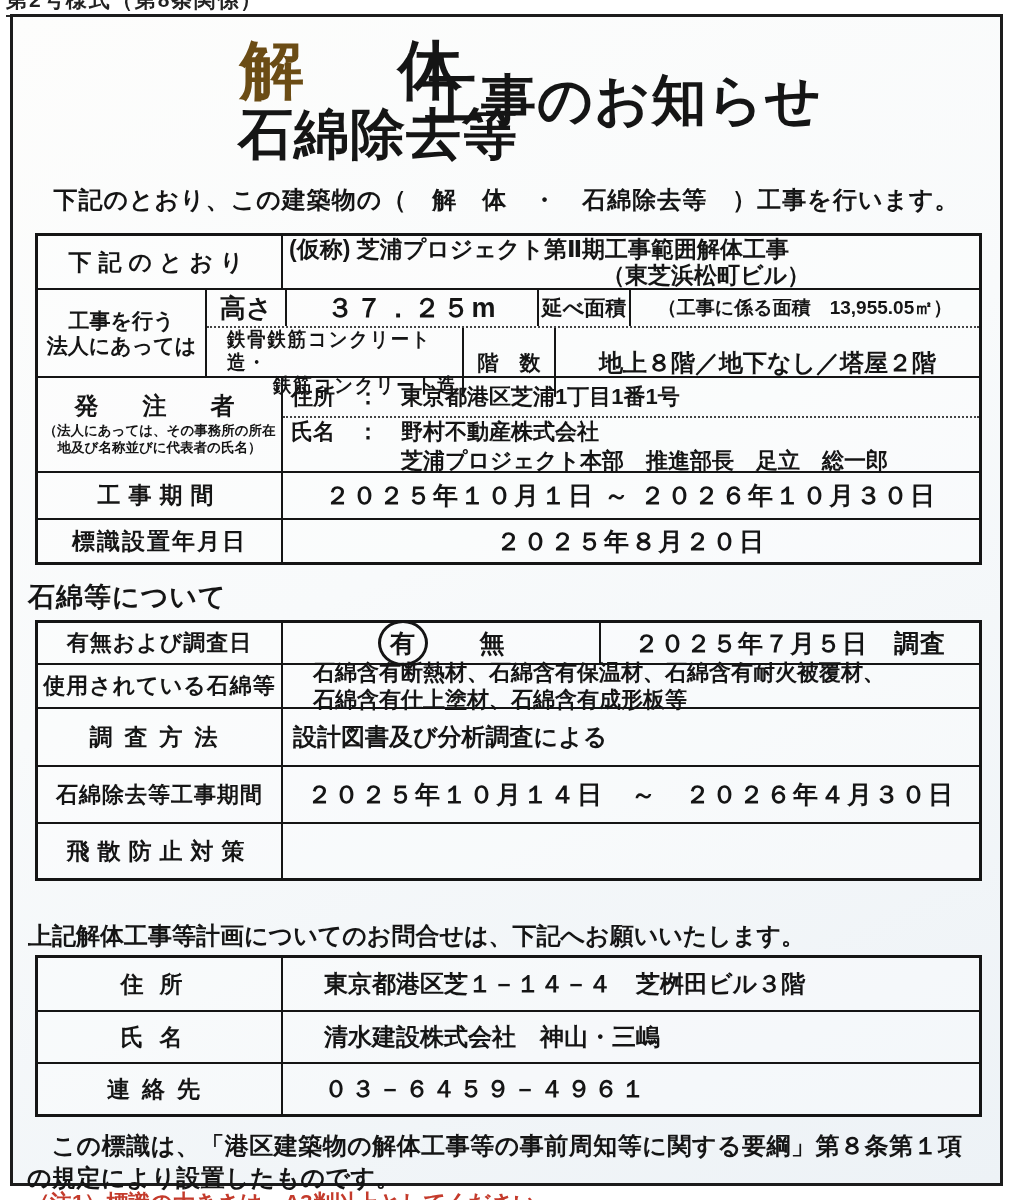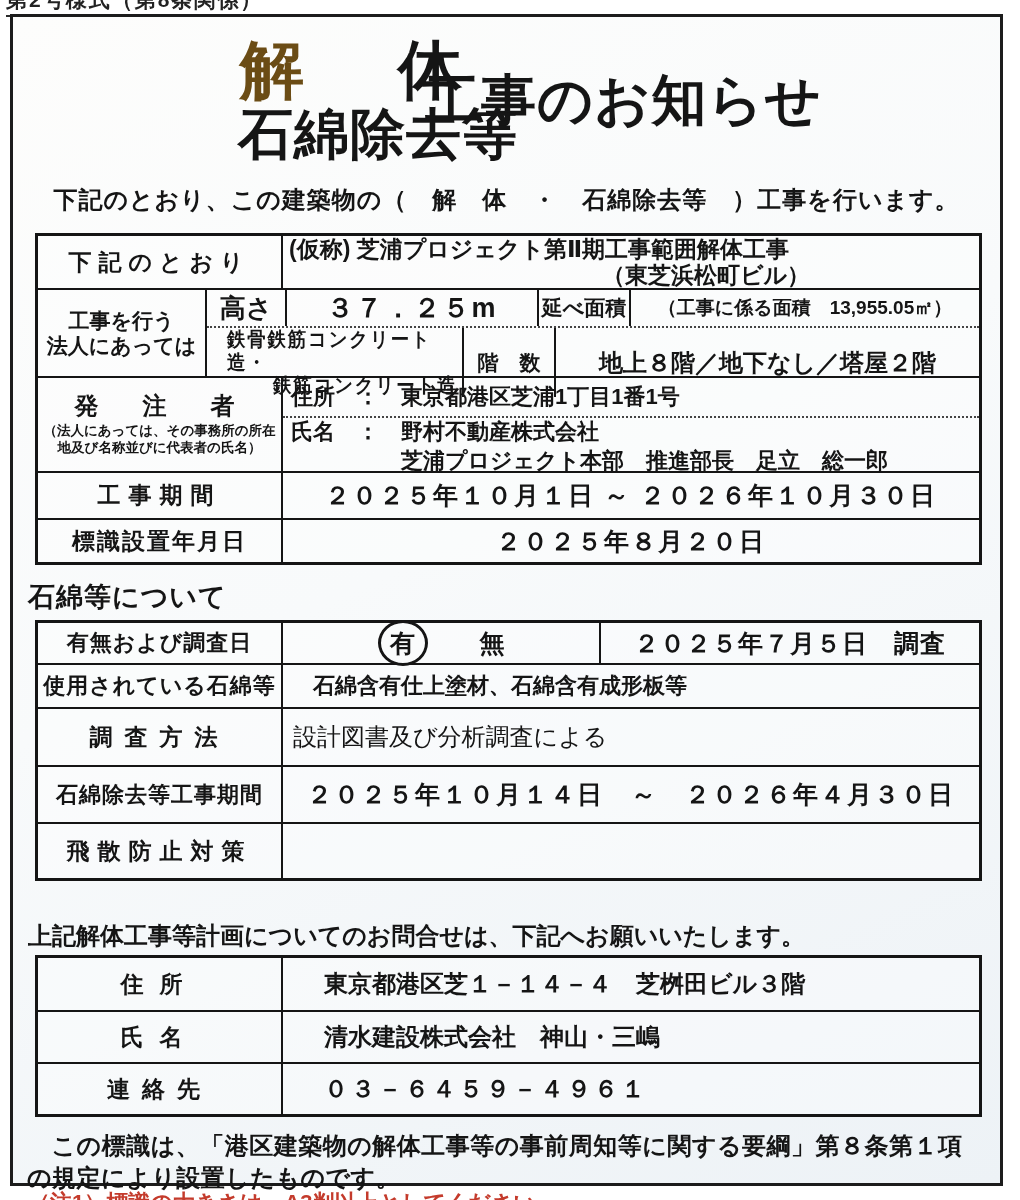--- a/index.html
+++ b/index.html
@@ -95,21 +95,21 @@
   .yn-cell{width:316px;flex:0 0 316px;border-right:2px solid #151515;display:flex;align-items:center;justify-content:center;gap:52px;}
   .circle-yes{
     width:44px;height:40px;border:3px solid #151515;border-radius:50%;
     display:flex;align-items:center;justify-content:center;
     font-size:25px;font-weight:bold;
   }
   .yn-no{font-size:25px;font-weight:bold;}
   .date-cell{flex:1;display:flex;align-items:center;justify-content:center;font-size:25px;font-weight:bold;letter-spacing:1px;}
   .mat-val{flex-direction:column;align-items:stretch;justify-content:center;padding-left:8px;}
   .mat-val span{font-size:22px;font-weight:bold;line-height:1.25;}
-  .plain-val{padding-left:10px;font-size:24px;font-weight:normal;}
+  .plain-val{padding-left:10px;font-size:24px;font-weight:bold;}
 
   
   .t3{top:938px;}
   .t3 .row{height:52px;}
   .t3 .val{padding-left:6px;font-size:24px;font-weight:bold;margin-left:35px;}
   .phone{font-size:27px;letter-spacing:3px;}
   .ls8{letter-spacing:8px;}
   .ls12{letter-spacing:12px;}
   .ls16{letter-spacing:16px;}
 
@@ -217,20 +217,21 @@
           <span class="yn-no">無</span>
         </div>
         <div class="date-cell">２０２５年７月５日　調査</div>
       </div>
 
       <div class="row r2">
         <div class="cell lab">
           <span class="lab-mid">使用されている石綿等</span>
         </div>
         <div class="cell val mat-val">
+          <span>石綿含有断熱材、石綿含有保温材、石綿含有耐火被覆材、</span>
           <span>石綿含有仕上塗材、石綿含有成形板等</span>
         </div>
       </div>
 
       <div class="row r3">
         <div class="cell lab">
           <span class="lab-txt ls12">調査方法</span>
         </div>
         <div class="cell val plain-val">設計図書及び分析調査による</div>
       </div>

